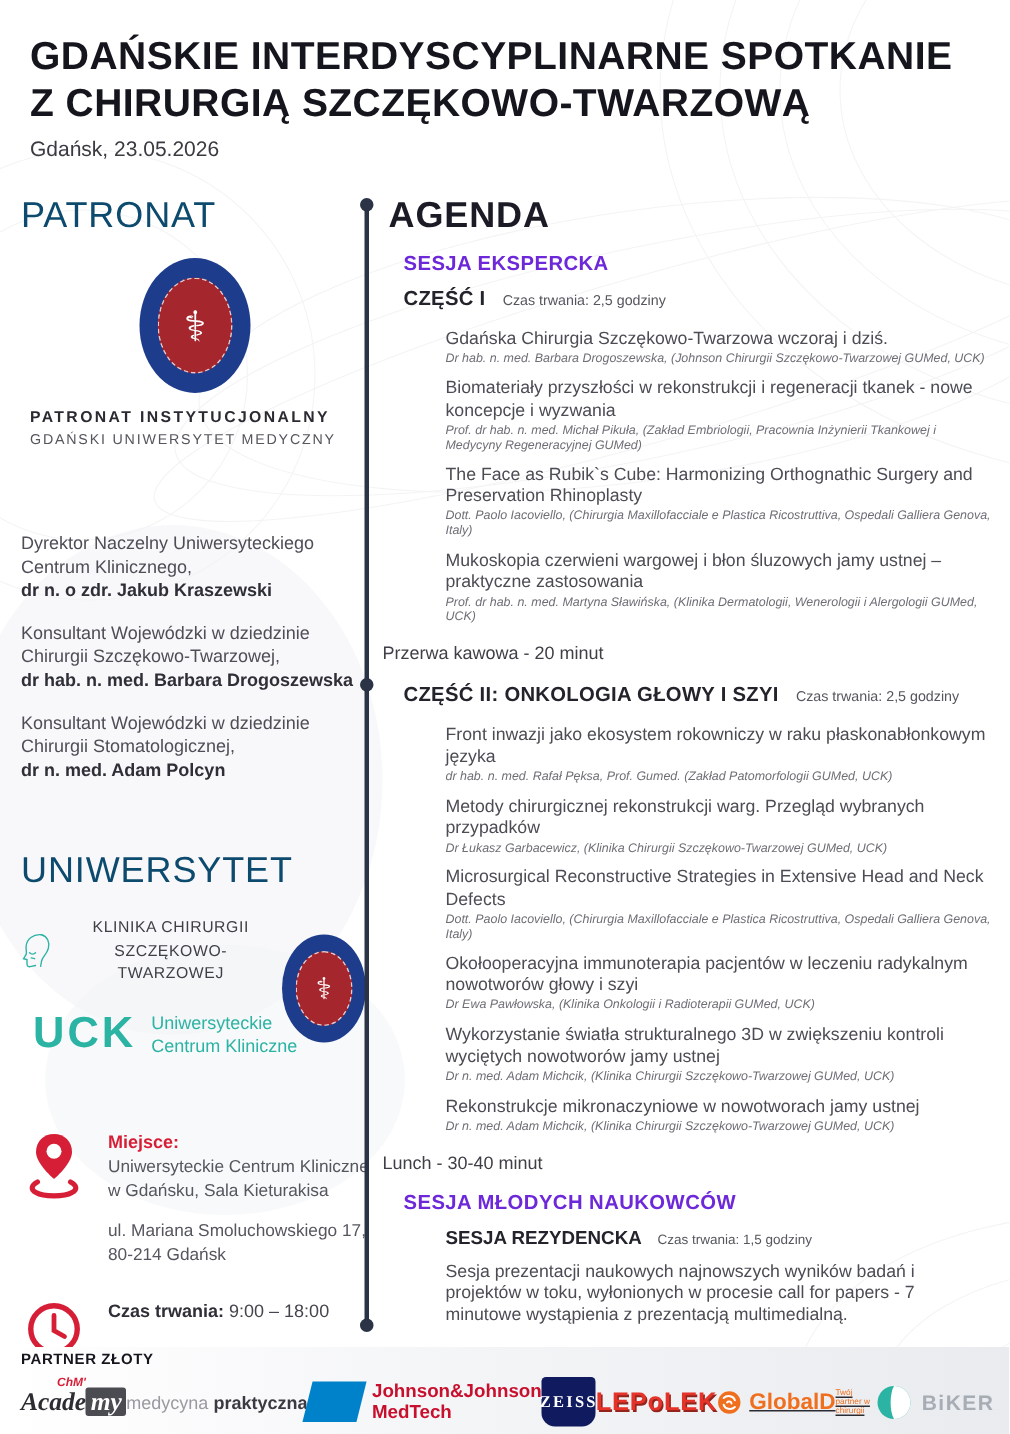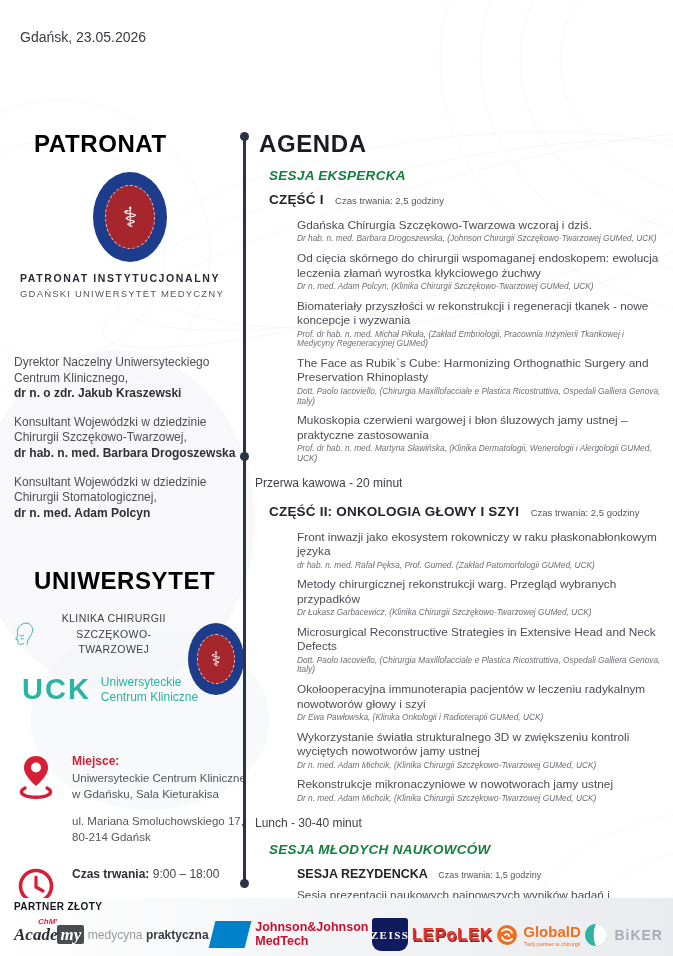--- a/index.html
+++ b/index.html
@@ -9,21 +9,21 @@
   .z{position:relative;z-index:1;}
 
   
   .header{position:absolute;left:20px;top:22px;width:620px;}
   .title{font-size:26px;font-weight:800;color:#15151d;line-height:1.2;letter-spacing:.3px;}
   .title span{display:block;}
   .date{font-size:14px;color:#3a3a42;margin-top:7px;}
 
   
   .left{position:absolute;left:14px;top:130px;width:232px;}
-  .big-heading{font-size:24px;font-weight:700;color:#000000;letter-spacing:.6px;margin-left:20px;}
+  .big-heading{font-size:24px;font-weight:400;color:#0c4a6e;letter-spacing:.6px;}
   .emblem-wrap{display:flex;justify-content:center;margin:14px 0 10px;}
   .emblem{background:#1e3c8c;border-radius:50%;display:flex;align-items:center;justify-content:center;}
   .emblem.lg{width:74px;height:90px;}
   .emblem.sm{width:56px;height:72px;}
   .emblem-core{background:#a5262d;border-radius:50%;color:#fff;display:flex;align-items:center;justify-content:center;
                border:1px dashed rgba(255,255,255,.75);}
   .lg .emblem-core{width:48px;height:62px;font-size:28px;}
   .sm .emblem-core{width:36px;height:48px;font-size:20px;}
   .inst1{font-size:10.5px;font-weight:700;color:#2a2a33;letter-spacing:1.6px;margin-left:6px;}
   .inst2{font-size:9.5px;color:#55565e;letter-spacing:1.2px;margin:4px 0 0 6px;}
@@ -47,21 +47,21 @@
   .addr{margin-top:12px;}
   .czas-row{display:flex;gap:14px;align-items:flex-start;margin-top:22px;}
   .czas-line{font-size:12px;color:#45454d;}
   .czas-line b{color:#2f2f38;}
 
   
   .agenda{position:absolute;left:255px;top:130px;width:408px;}
   .timeline{position:absolute;left:243px;top:136px;width:3px;height:748px;background:#2b3447;z-index:1;}
   .timeline .dot{position:absolute;left:-3px;width:9px;height:9px;border-radius:50%;background:#2b3447;}
   .agenda-heading{font-size:24px;font-weight:800;color:#1b1b26;letter-spacing:.6px;margin:0 0 10px 4px;}
-  .session-title{color:#15803d;font-weight:800;font-size:13.5px;letter-spacing:.3px;margin:4px 0 7px 14px;font-style:italic;}
+  .session-title{color:#6d28d9;font-weight:800;font-size:13.5px;letter-spacing:.3px;margin:4px 0 7px 14px;}
   .part-line{margin:2px 0 10px 14px;}
   .part-title{font-size:13.5px;font-weight:800;color:#23232c;letter-spacing:.2px;}
   .part-duration{font-size:9.5px;color:#55565e;margin-left:7px;}
   .talk{margin:0 0 7px 42px;}
   .talk-title{font-size:11.8px;color:#4c4c54;line-height:1.22;}
   .talk-speaker{font-size:8.3px;font-style:italic;color:#6e6e76;line-height:1.18;margin-top:2px;}
   .break-line{font-size:12px;color:#3f3f47;margin:12px 0 12px 0;}
   .sub-session{margin:2px 0 6px 42px;}
   .sub-title{font-size:12.5px;font-weight:800;color:#23232c;}
   .sub-duration{font-size:9px;color:#55565e;margin-left:6px;}
@@ -80,21 +80,21 @@
   .mp b{color:#3a3a42;font-weight:800;}
   .jj{display:flex;align-items:center;gap:7px;}
   .jj-shape{width:36px;height:27px;background:#0082ca;transform:skewX(-14deg);}
   .jj-text{color:#c8102e;font-weight:800;font-size:12.5px;line-height:1.05;}
   .jj-text span{display:block;}
   .zeiss{width:36px;height:33px;background:#101a5e;border-radius:3px 3px 9px 9px;display:flex;align-items:center;
          justify-content:center;color:#fff;font-family:"Liberation Serif",serif;font-weight:700;font-size:11px;letter-spacing:1.5px;}
   .lepolek{font-size:17px;font-weight:800;color:#e63329;letter-spacing:.5px;
            text-shadow:1px 1.5px 0 #93241c;}
   .globald{display:flex;align-items:center;gap:5px;}
-  .globald-col{display:flex;flex-direction:column;align-items:center;}
+  .globald-col{display:flex;align-items:center;text-decoration:underline;}
   .globald-name{color:#f06f1f;font-weight:800;font-size:15px;}
   .globald-tag{color:#f06f1f;font-size:5.5px;margin-top:1px;}
   .biker{display:flex;align-items:center;gap:6px;}
   .biker-name{color:#a7adb4;font-weight:800;font-size:14px;letter-spacing:1px;}
 </style>
 </head>
 <body>
 
 <div class="page">
 
@@ -113,20 +113,24 @@
         <ellipse cx="735" cy="935" rx="150" ry="90"></ellipse>
       <ellipse cx="740" cy="940" rx="100" ry="60"></ellipse>
     </g>
     <g fill="#f2f3f5">
       <ellipse cx="115" cy="520" rx="140" ry="170" opacity="0.55"></ellipse>
       <ellipse cx="150" cy="720" rx="120" ry="90" opacity="0.5"></ellipse>
     </g>
   </svg>
 
   <div class="header z">
+    <div class="title">
+      <span>GDAŃSKIE INTERDYSCYPLINARNE SPOTKANIE</span>
+      <span>Z CHIRURGIĄ SZCZĘKOWO-TWARZOWĄ</span>
+    </div>
     <div class="date">Gdańsk, 23.05.2026</div>
   </div>
 
   <div class="left z">
     <div class="big-heading">PATRONAT</div>
 
     <div class="emblem-wrap">
       <div class="emblem lg">
         <div class="emblem-core">⚕</div>
       </div>
@@ -225,24 +229,20 @@
 
     <div class="session-title">SESJA EKSPERCKA</div>
     <div class="part-line">
       <span class="part-title">CZĘŚĆ I</span>
       <span class="part-duration">Czas trwania: 2,5 godziny</span>
     </div>
 
     <div class="talk">
       <div class="talk-title">Gdańska Chirurgia Szczękowo-Twarzowa wczoraj i dziś.</div>
       <div class="talk-speaker">Dr hab. n. med. Barbara Drogoszewska, (Johnson Chirurgii Szczękowo-Twarzowej GUMed, UCK)</div>
-    </div>
-    <div class="talk">
-      <div class="talk-title">Od cięcia skórnego do chirurgii wspomaganej endoskopem: ewolucja leczenia złamań wyrostka kłykciowego żuchwy</div>
-      <div class="talk-speaker">Dr n. med. Adam Polcyn, (Klinika Chirurgii Szczękowo-Twarzowej GUMed, UCK)</div>
     </div>
     <div class="talk">
       <div class="talk-title">Biomateriały przyszłości w rekonstrukcji i regeneracji tkanek - nowe koncepcje i wyzwania</div>
       <div class="talk-speaker">Prof. dr hab. n. med. Michał Pikuła, (Zakład Embriologii, Pracownia Inżynierii Tkankowej i Medycyny Regeneracyjnej GUMed)</div>
     </div>
     <div class="talk">
       <div class="talk-title">The Face as Rubik`s Cube: Harmonizing Orthognathic Surgery and Preservation Rhinoplasty</div>
       <div class="talk-speaker">Dott. Paolo Iacoviello, (Chirurgia Maxillofacciale e Plastica Ricostruttiva, Ospedali Galliera Genova, Italy)</div>
     </div>
     <div class="talk">

